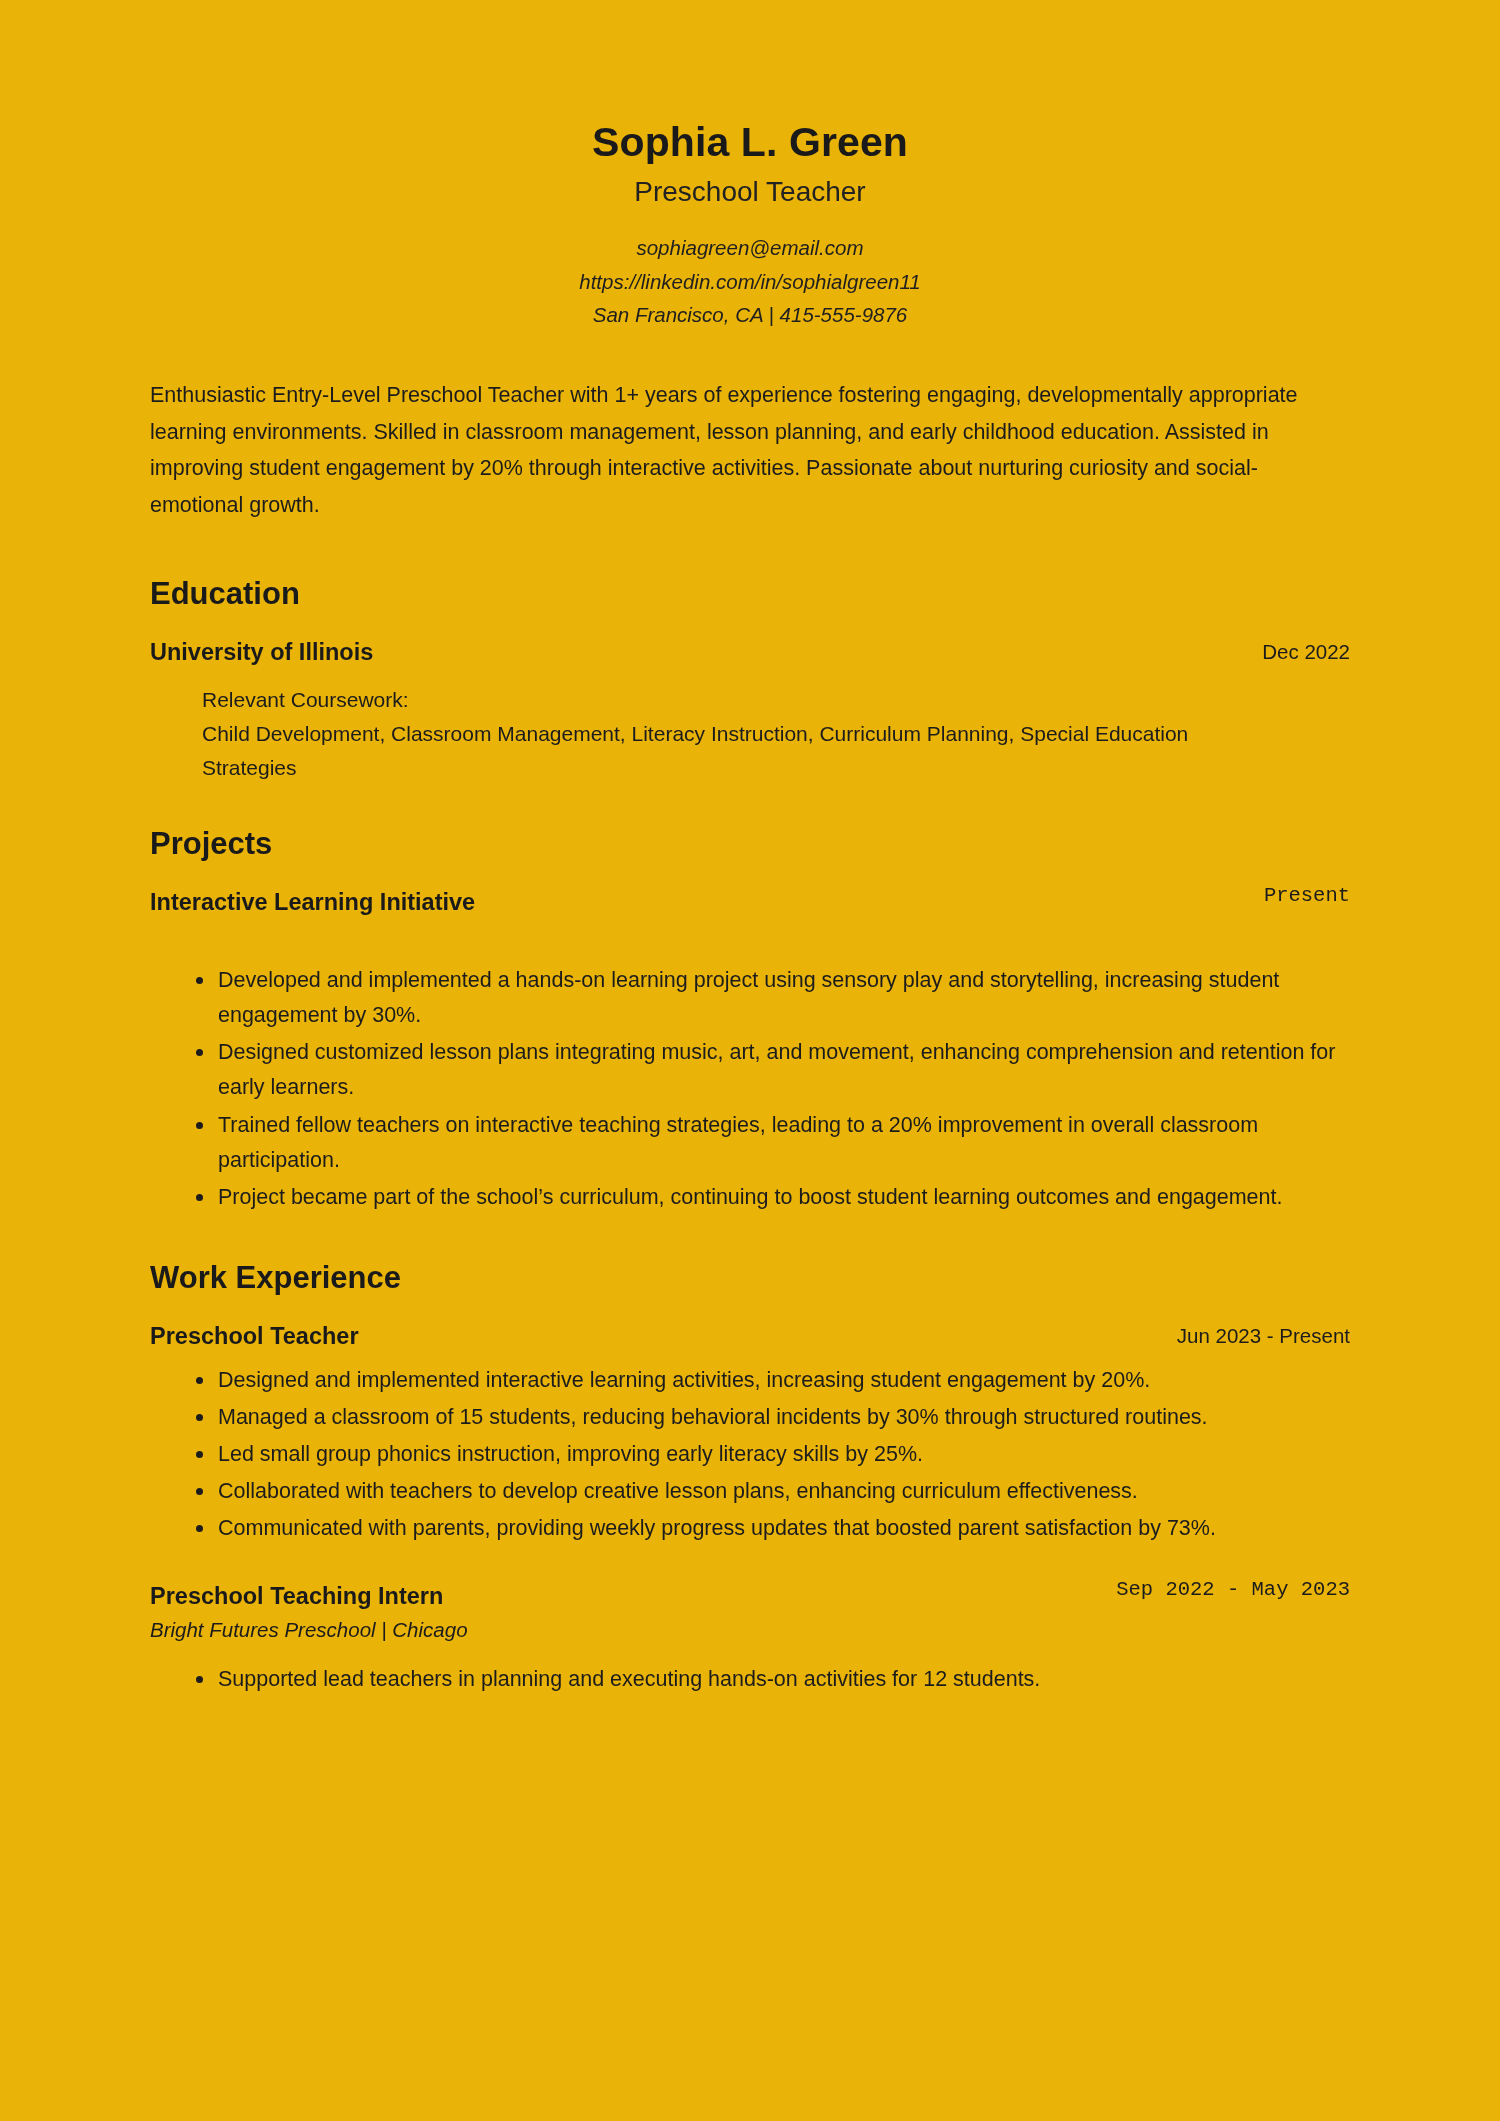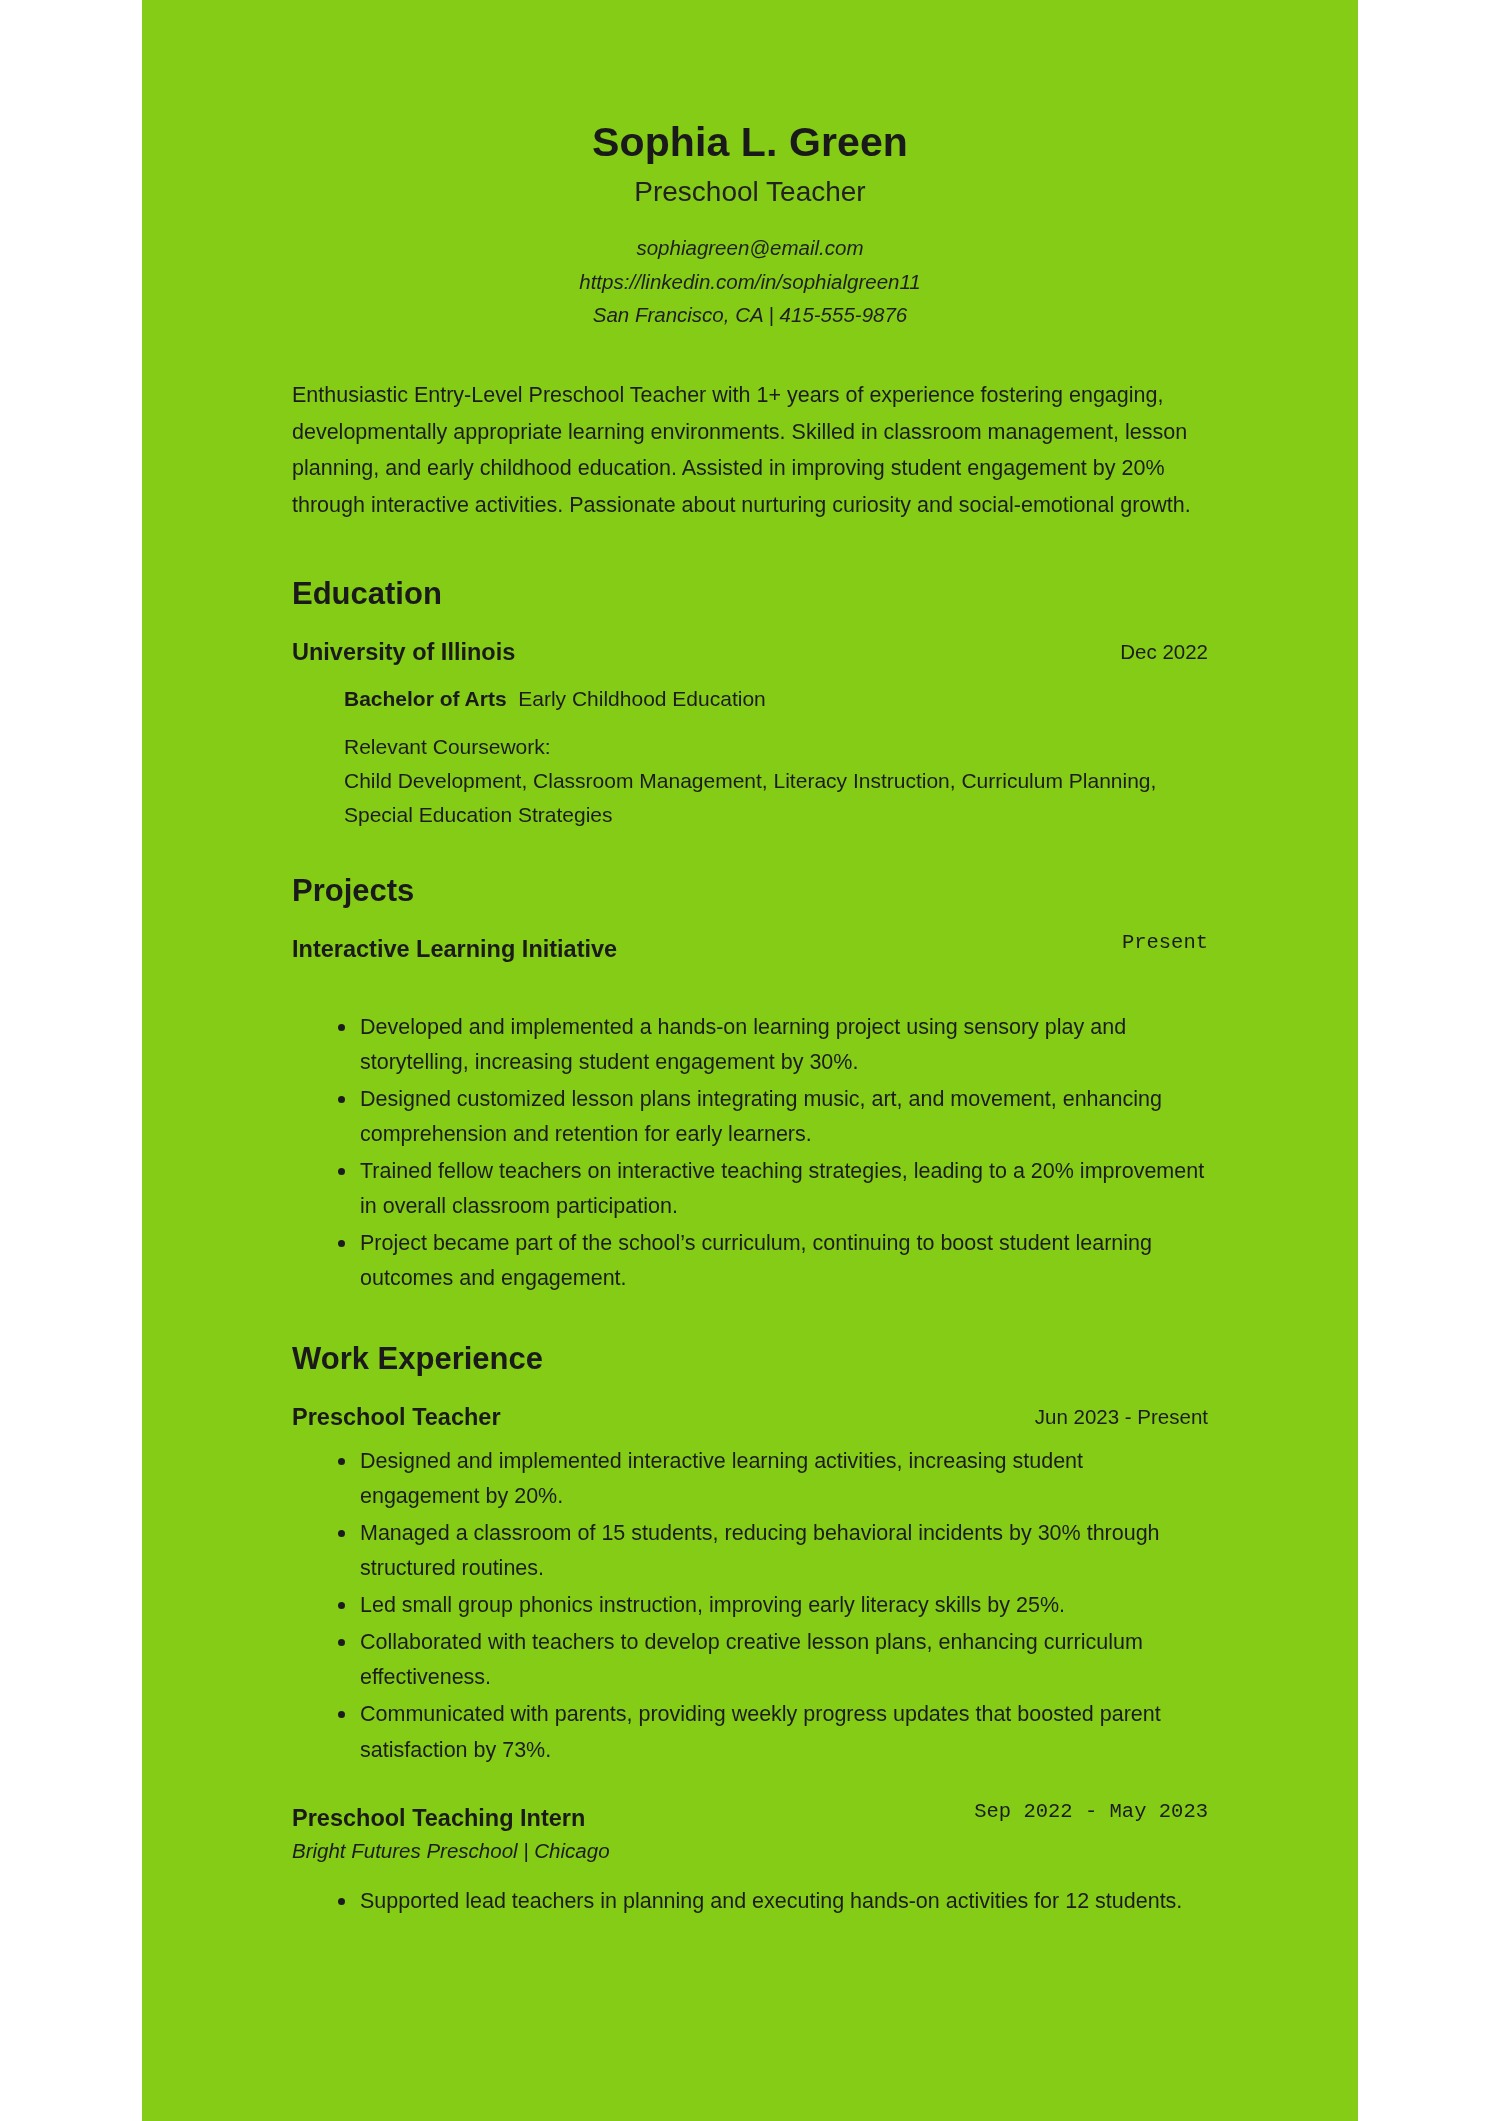--- a/index.html
+++ b/index.html
@@ -8,23 +8,23 @@
     padding: 0;
     background: #ffffff;
   }
   body {
     font-family: "Liberation Sans", sans-serif;
     color: #1c1c1c;
     -webkit-font-smoothing: antialiased;
   }
   .page {
     position: relative;
-    width: 1216px;
+    width: 1500px;
     min-height: 2121px;
-    background: #84cc16;
+    background: #eab308;
     margin: 0 auto;
     padding: 118px 150px 40px 150px;
   }
 
   
   .resume-header {
     text-align: center;
     margin-bottom: 46px;
   }
   .full-name {
@@ -188,23 +188,20 @@
   <div class="section">
     <h2 class="section-heading">Education</h2>
 
     <div class="entry">
       <div class="entry-row">
         <div class="entry-title">University of Illinois</div>
         <div class="entry-date">Dec 2022</div>
       </div>
 
       <div class="edu-detail">
-        <div class="degree-line">
-          <span class="degree-name">Bachelor of Arts</span><span>&nbsp; </span><span class="degree-field">Early Childhood Education</span>
-        </div>
         <div class="coursework-label">Relevant Coursework:</div>
         <div class="coursework-list">Child Development, Classroom Management, Literacy Instruction, Curriculum Planning, Special Education Strategies</div>
       </div>
     </div>
   </div>
 
   <div class="section projects-section">
     <h2 class="section-heading">Projects</h2>
 
     <div class="entry">

